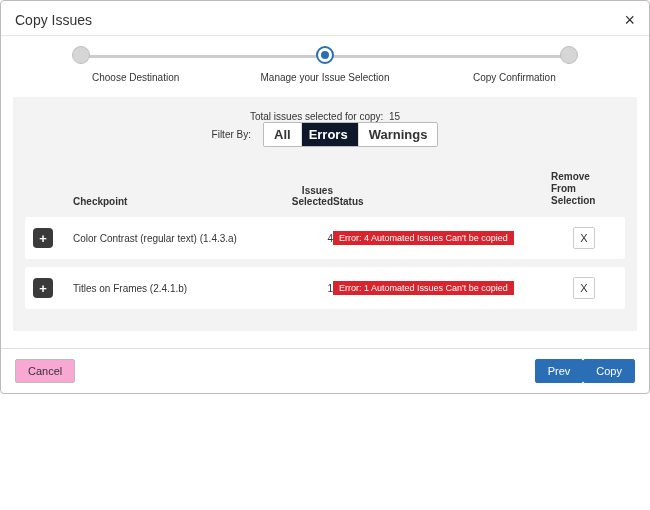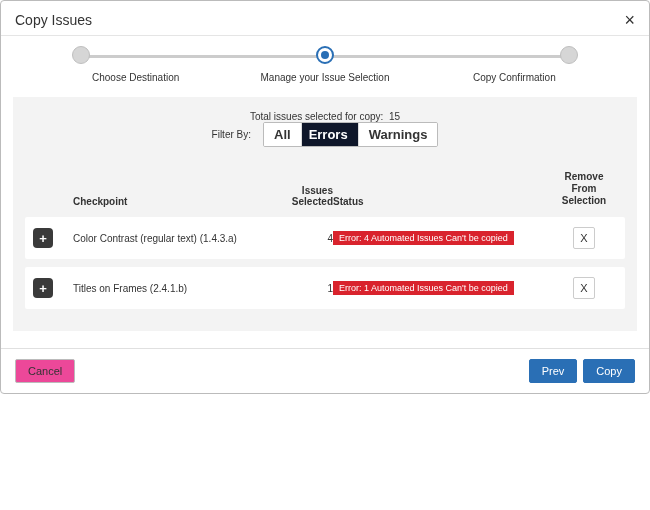--- a/index.html
+++ b/index.html
@@ -141,21 +141,21 @@
     display: flex;
     font-weight: bold;
     font-size: 10px;
     padding: 6px 8px 10px 8px;
     align-items: flex-end;
   }
   .col-expand { flex: 0 0 40px; }
   .col-checkpoint { flex: 0 0 190px; }
   .col-issues { flex: 0 0 70px; text-align: right; }
   .col-status { flex: 1 1 auto; }
-  .col-remove { flex: 0 0 66px; text-align: center; line-height: 1.2; }
+  .col-remove { flex: 0 0 66px; line-height: 1.2; }
   .row {
     background: #fff;
     border-radius: 2px;
     margin-bottom: 8px;
     padding: 10px 8px;
     display: flex;
     align-items: center;
     font-size: 10px;
   }
   .expand-btn {
@@ -196,33 +196,33 @@
   .footer {
     margin-top: auto;
     padding: 10px 14px;
     border-top: 1px solid #e0e0e0;
     display: flex;
     justify-content: space-between;
     align-items: center;
   }
   .btn {
     border: 1px solid #bbb;
-    background: #ec4899;
+    background: #f9a8d4;
     padding: 5px 12px;
     font-size: 11px;
     border-radius: 2px;
     cursor: pointer;
     color: #333;
   }
   .btn.primary {
     background: #2a6fb5;
     color: #fff;
     border-color: #2a6fb5;
   }
-  .footer-right { display: flex; gap: 6px; }
+  .footer-right { display: flex; }
 </style>
 </head>
 <body>
 
 <div class="dialog">
 
   <div class="header">
     <h1>Copy Issues</h1>
     <span class="close">×</span>
   </div>

